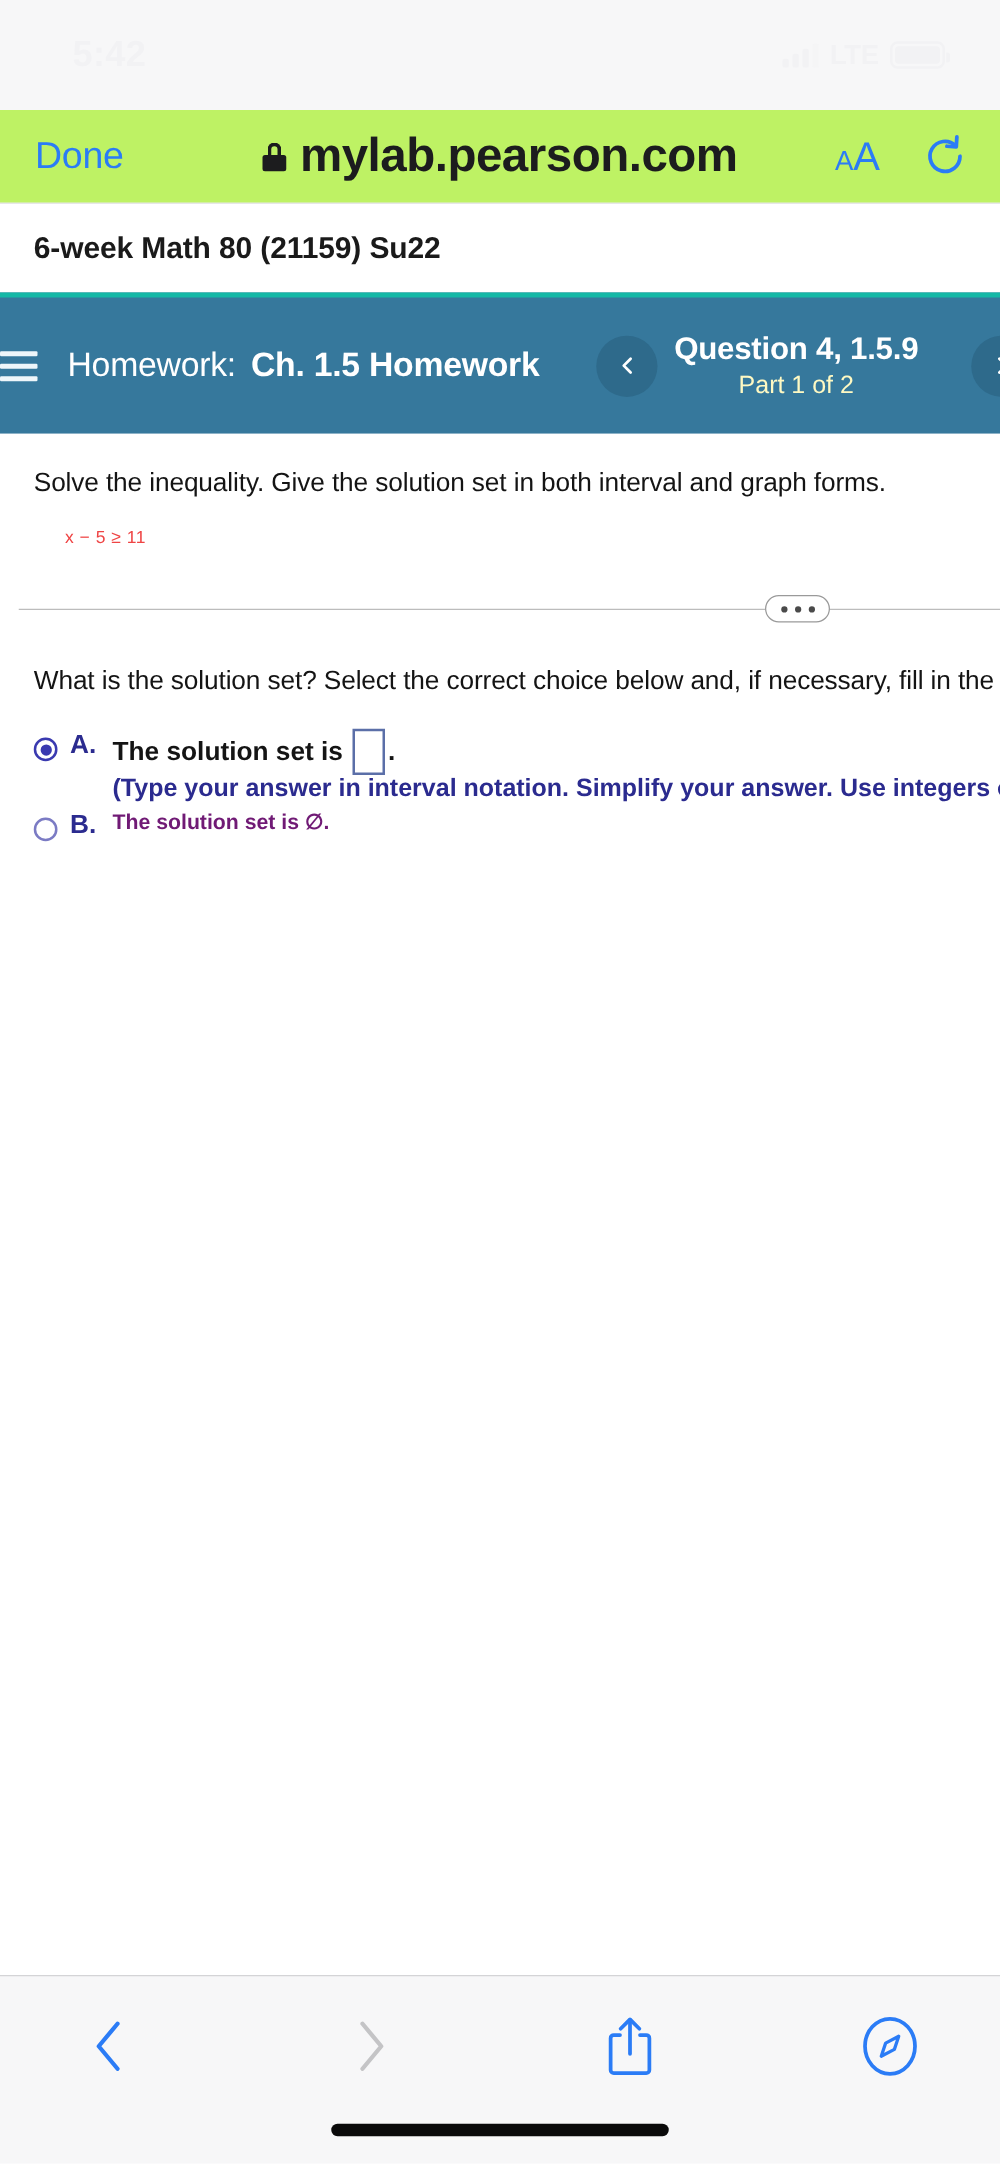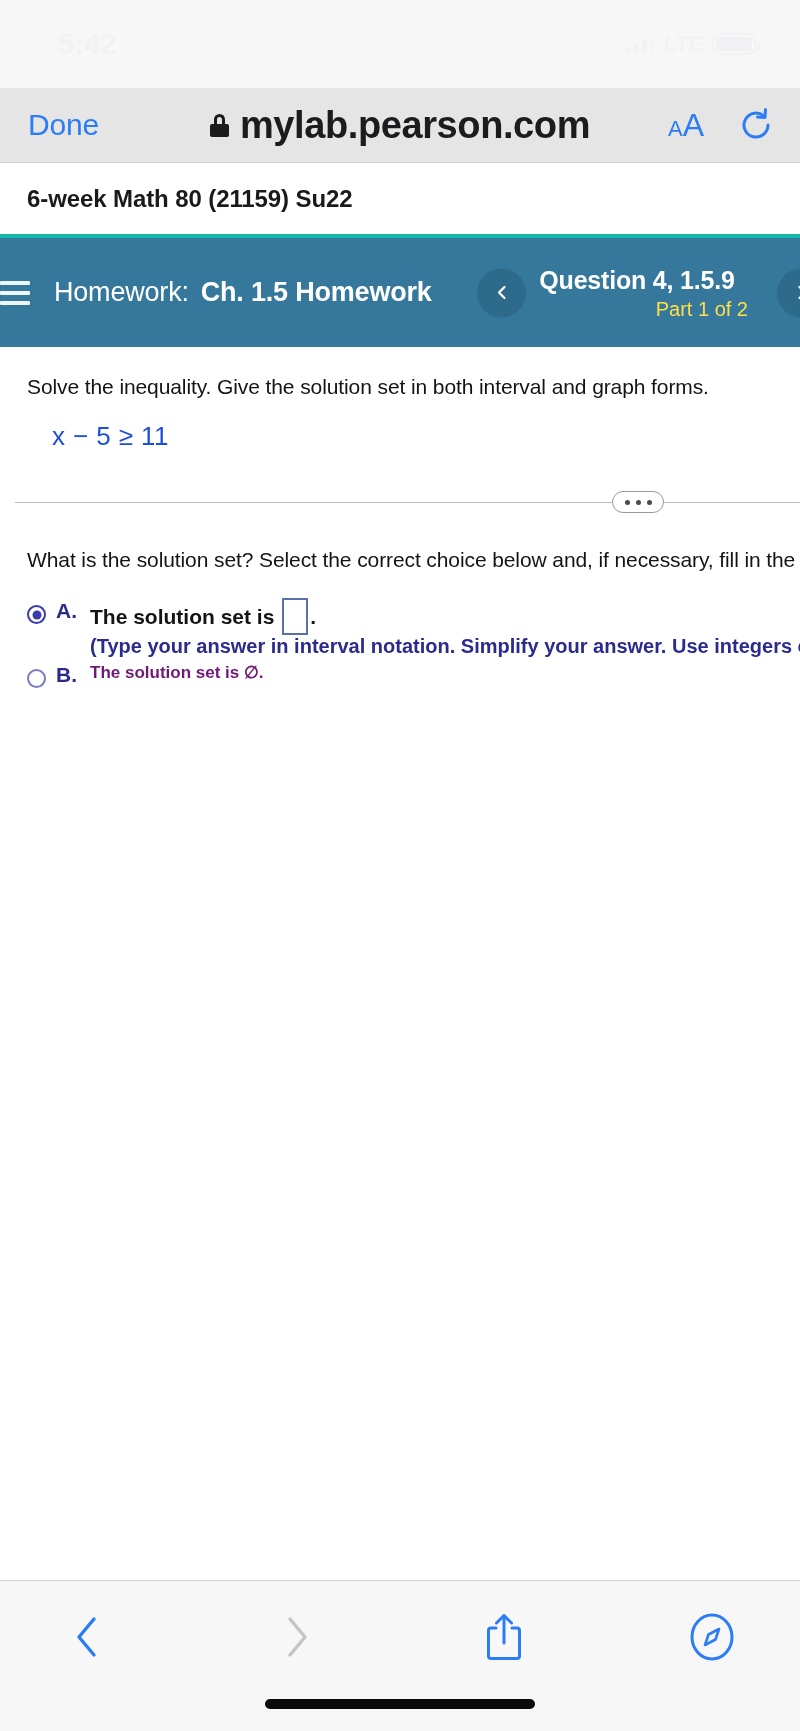--- a/index.html
+++ b/index.html
@@ -86,21 +86,21 @@
   }
   .battery-fill {
     height: 100%;
     background: #f2f2f4;
     border-radius: 3px;
   }
 
   
   .browser-bar {
     height: 74px;
-    background: #e5e5e5;
+    background: #bef264;
     display: flex;
     align-items: center;
     padding: 0 26px 0 28px;
     flex: 0 0 auto;
     position: relative;
   }
   .done-button {
     font-size: 30px;
     color: #2b7cf6;
     letter-spacing: -0.2px;
@@ -264,44 +264,43 @@
   }
   .q-title {
     font-size: 25px;
     font-weight: bold;
     color: #ffffff;
     white-space: nowrap;
     letter-spacing: -0.2px;
   }
   .q-part {
     font-size: 20px;
-    color: #fde047;
+    color: #fef9c3;
     margin-top: 3px;
     white-space: nowrap;
-    text-align: right;
   }
 
   
   .content {
     flex: 1 1 auto;
     background: #ffffff;
     padding: 0 0 0 27px;
     position: relative;
     overflow: hidden;
   }
   .prompt {
     font-size: 21px;
     color: #141414;
     margin-top: 28px;
     white-space: nowrap;
     letter-spacing: -0.1px;
   }
   .equation {
-    font-size: 26px;
-    color: #1d4ed8;
+    font-size: 14px;
+    color: #ef4444;
     margin-top: 22px;
     margin-left: 25px;
     letter-spacing: 0.4px;
   }
 
   .separator {
     position: relative;
     margin-top: 36px;
     margin-left: -12px;
     height: 28px;

